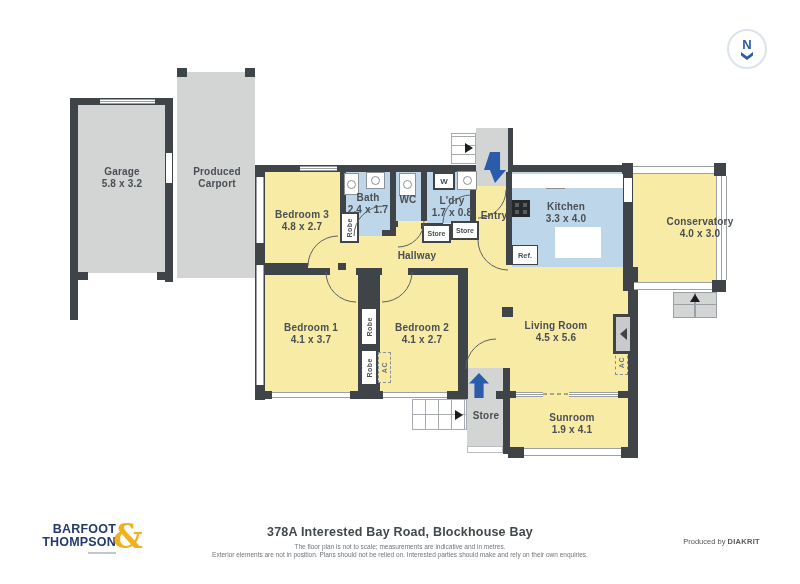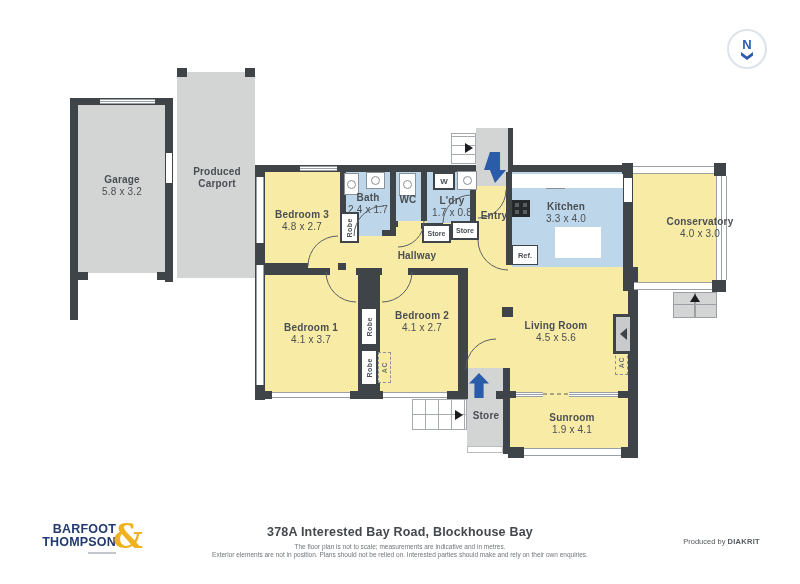--- a/index.html
+++ b/index.html
@@ -12,21 +12,21 @@
   .blue{background:#bed6e9;}
   
   .w{position:absolute;background:#3f4449;}
   
   .winh{position:absolute;background:linear-gradient(#9aa0a4 0 1px,#fff 1px 44%,#9aa0a4 44% 56%,#fff 56% calc(100% - 1px),#9aa0a4 calc(100% - 1px));}
   .winv{position:absolute;background:linear-gradient(90deg,#9aa0a4 0 1px,#fff 1px 44%,#9aa0a4 44% 56%,#fff 56% calc(100% - 1px),#9aa0a4 calc(100% - 1px));}
   .gap{position:absolute;background:#fff;}
   
   .lbl{position:absolute;transform:translate(-50%,-50%);text-align:center;
        font-size:10px;font-weight:600;line-height:12px;letter-spacing:.2px;color:#4a4f54;white-space:nowrap;}
-  .lbl .dims{display:block;font-weight:400;}
+  .lbl .dims{display:block;font-weight:700;}
   .tiny{position:absolute;display:flex;align-items:center;justify-content:center;
         background:#fff;border:2px solid #3f4449;font-size:7px;font-weight:700;color:#4a4f54;box-sizing:border-box;}
   .vtext{writing-mode:vertical-rl;transform:rotate(180deg);letter-spacing:.5px;}
   .dash{position:absolute;display:flex;align-items:center;justify-content:center;
         background:#f8eba5;border:1px dashed #8b9196;font-size:7px;font-weight:700;color:#6b7076;box-sizing:border-box;}
   
   .fx{position:absolute;background:#fff;border:1px solid #8b9196;box-sizing:border-box;
       display:flex;align-items:center;justify-content:center;}
   .fx::after{content:"";width:7px;height:7px;border:1px solid #8b9196;border-radius:50%;}
   .plain{position:absolute;background:#fff;}
@@ -206,32 +206,32 @@
     <path d="M 443 223 A 28 28 0 0 1 471 195"></path>
     <path d="M 506 190 A 28 28 0 0 1 478 218"></path>
     <path d="M 478 240 A 30 30 0 0 0 508 270"></path>
     <path d="M 326 272 A 30 30 0 0 0 356 302"></path>
     <path d="M 412 272 A 30 30 0 0 1 382 302"></path>
     <path d="M 466 369 A 30 30 0 0 1 496 339"></path>
     <path d="M 543 394 L 569 394" stroke-dasharray="4 3"></path>
   </g>
 </svg>
 
-<div class="lbl" style="left:122px;top:186px"><span>Garage</span><span class="dims">5.8 x 3.2</span></div>
+<div class="lbl" style="left:122px;top:178px"><span>Garage</span><span class="dims">5.8 x 3.2</span></div>
 <div class="lbl" style="left:217px;top:178px;white-space:normal;width:62px"><span>Produced Carport</span></div>
 <div class="lbl" style="left:302px;top:221px"><span>Bedroom 3</span><span class="dims">4.8 x 2.7</span></div>
 <div class="lbl" style="left:368px;top:204px"><span>Bath</span><span class="dims">2.4 x 1.7</span></div>
 <div class="lbl" style="left:408px;top:200px"><span>WC</span></div>
 <div class="lbl" style="left:452px;top:207px"><span>L'dry</span><span class="dims">1.7 x 0.8</span></div>
 <div class="lbl" style="left:494px;top:216px"><span>Entry</span></div>
 <div class="lbl" style="left:566px;top:213px"><span>Kitchen</span><span class="dims">3.3 x 4.0</span></div>
 <div class="lbl" style="left:700px;top:228px"><span>Conservatory</span><span class="dims">4.0 x 3.0</span></div>
 <div class="lbl" style="left:417px;top:256px"><span>Hallway</span></div>
 <div class="lbl" style="left:311px;top:334px"><span>Bedroom 1</span><span class="dims">4.1 x 3.7</span></div>
-<div class="lbl" style="left:422px;top:322px"><span>Bedroom 2</span><span class="dims">4.1 x 2.7</span></div>
+<div class="lbl" style="left:422px;top:334px"><span>Bedroom 2</span><span class="dims">4.1 x 2.7</span></div>
 <div class="lbl" style="left:556px;top:332px"><span>Living Room</span><span class="dims">4.5 x 5.6</span></div>
 <div class="lbl" style="left:486px;top:416px"><span>Store</span></div>
 <div class="lbl" style="left:572px;top:424px"><span>Sunroom</span><span class="dims">1.9 x 4.1</span></div>
 
 <div class="logo">
   <div class="logo-line">BARFOOT</div>
   <div class="logo-line">THOMPSON</div>
   <div class="logo-amp">&amp;</div>
   <div class="logo-tag"></div>
 </div>

